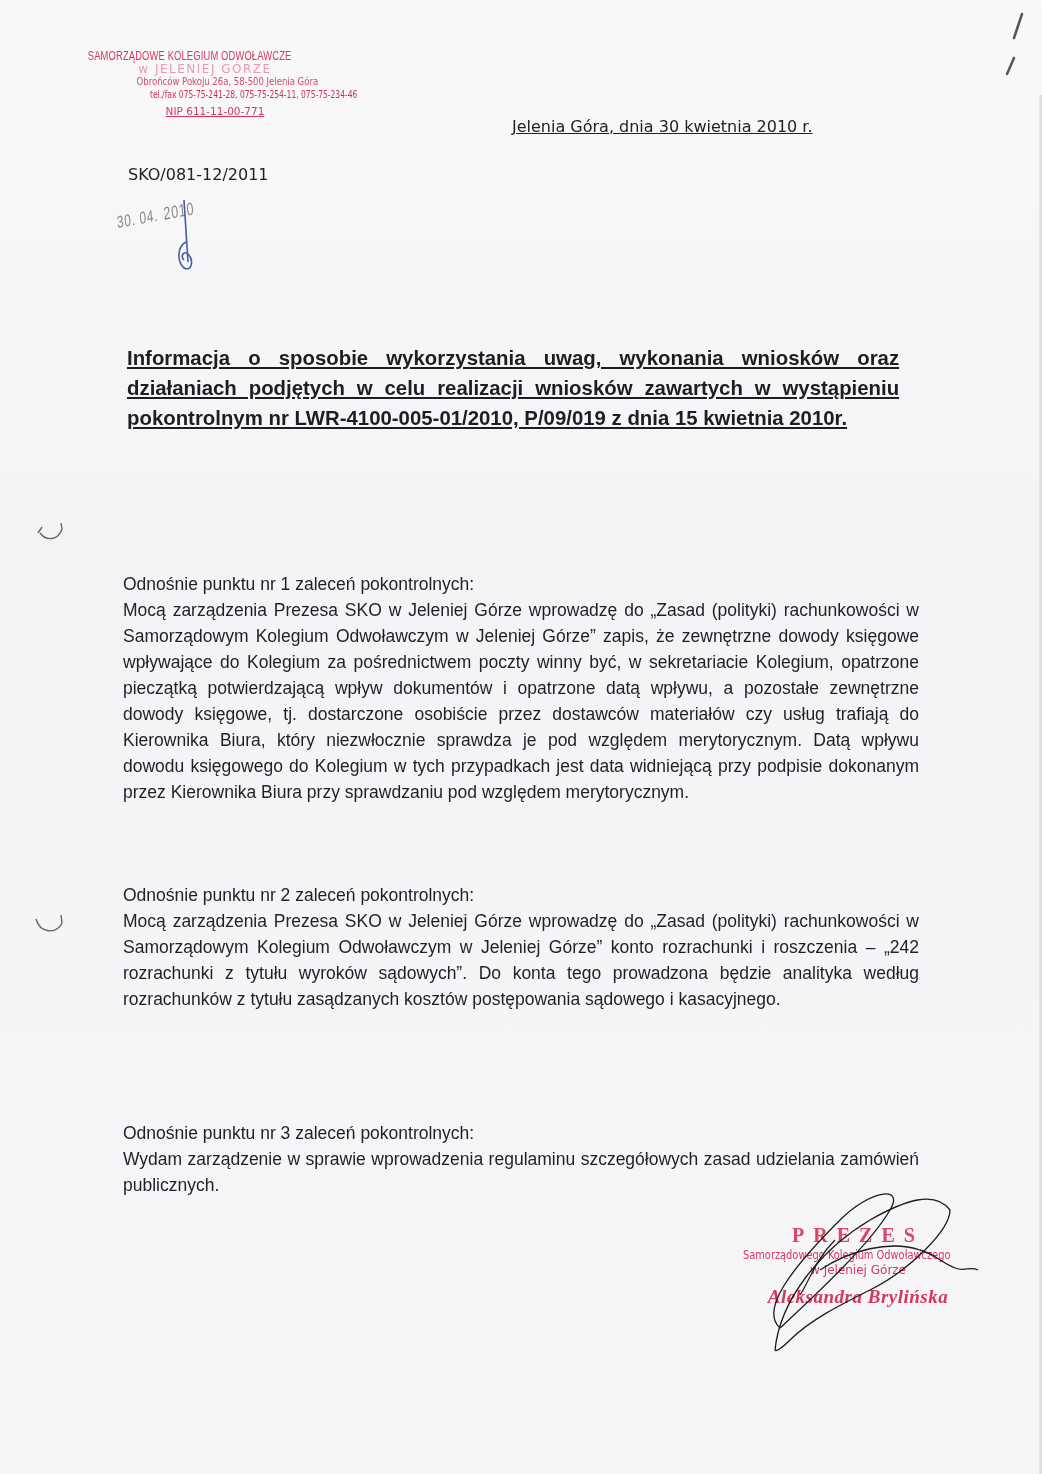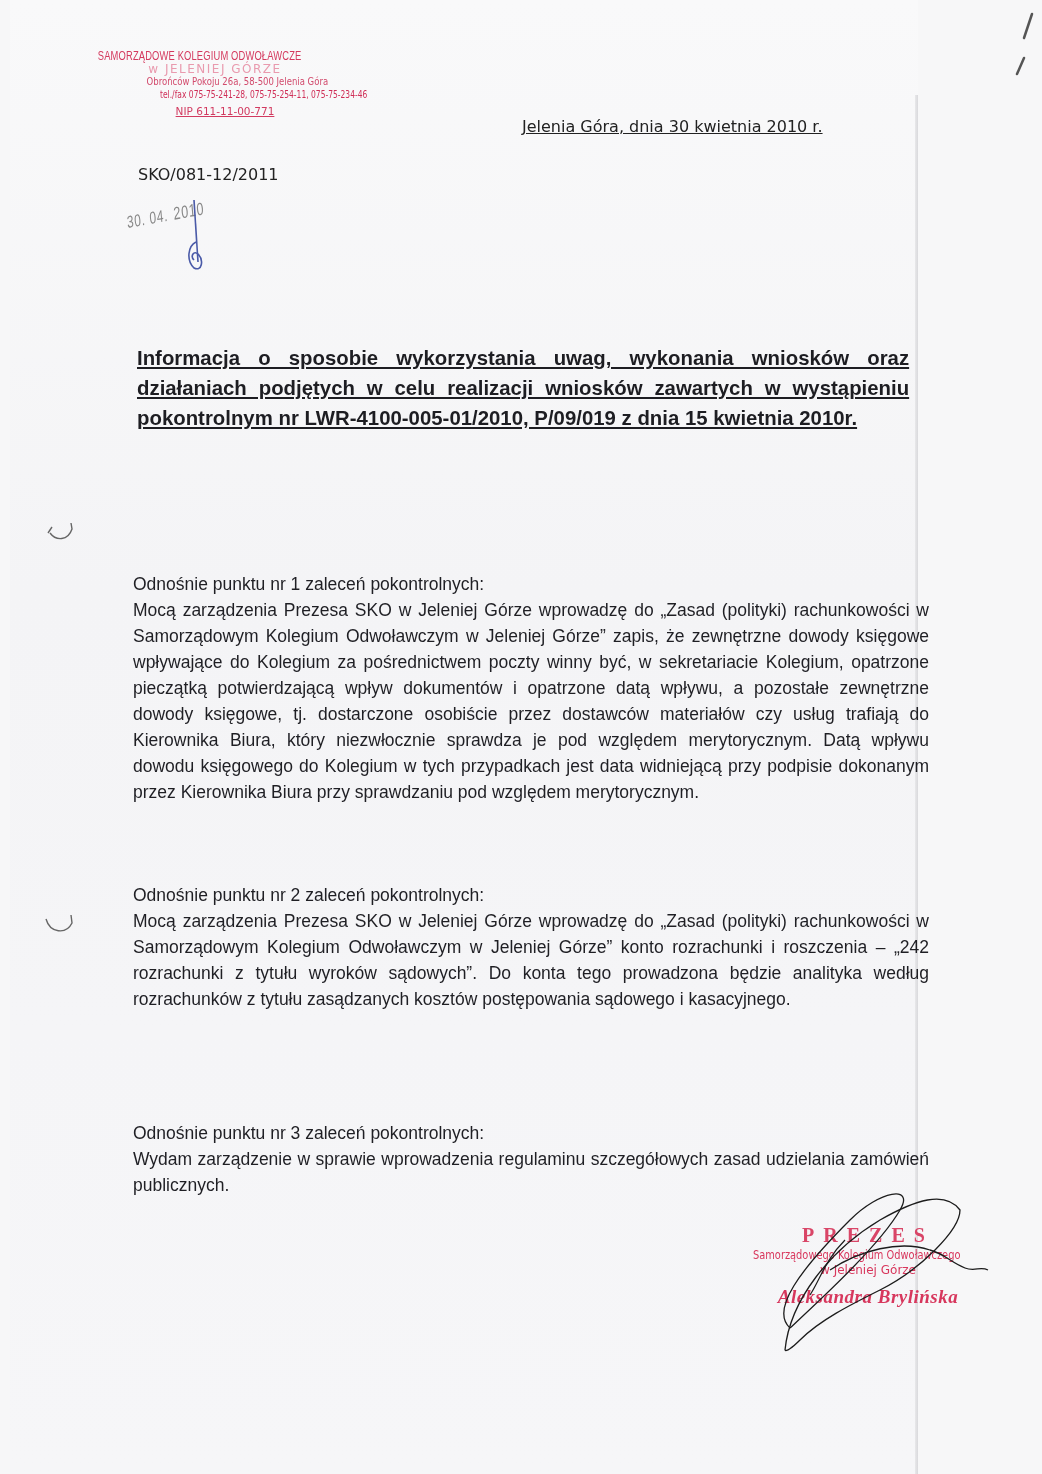--- a/index.html
+++ b/index.html
@@ -4,21 +4,21 @@
   <style>
     html, body { margin: 0; padding: 0; }
     body {
       width: 1042px; height: 1474px;
       background: #f7f7f8;
       position: relative; overflow: hidden;
       font-family: "DejaVu Sans", sans-serif;
       color: #1e1e22;
     }
     .page {
-      position: absolute; left: 10px; top: 0; width: 908px; height: 1474px;
+      position: absolute; left: 0; top: 0; width: 1042px; height: 1474px;
       background: linear-gradient(180deg, #f9f9fa 0%, #f4f4f6 40%, #f6f6f8 100%);
     }
     .edge-right {
       position: absolute; right: 0; top: 95px; width: 3px; height: 1379px;
       background: linear-gradient(90deg, #e8e8ea, #d9d9dc);
     }
     
     .stamp {
       position: absolute; left: 80px; top: 50px; width: 250px;
       text-align: center; color: #d4395e; line-height: 1;

